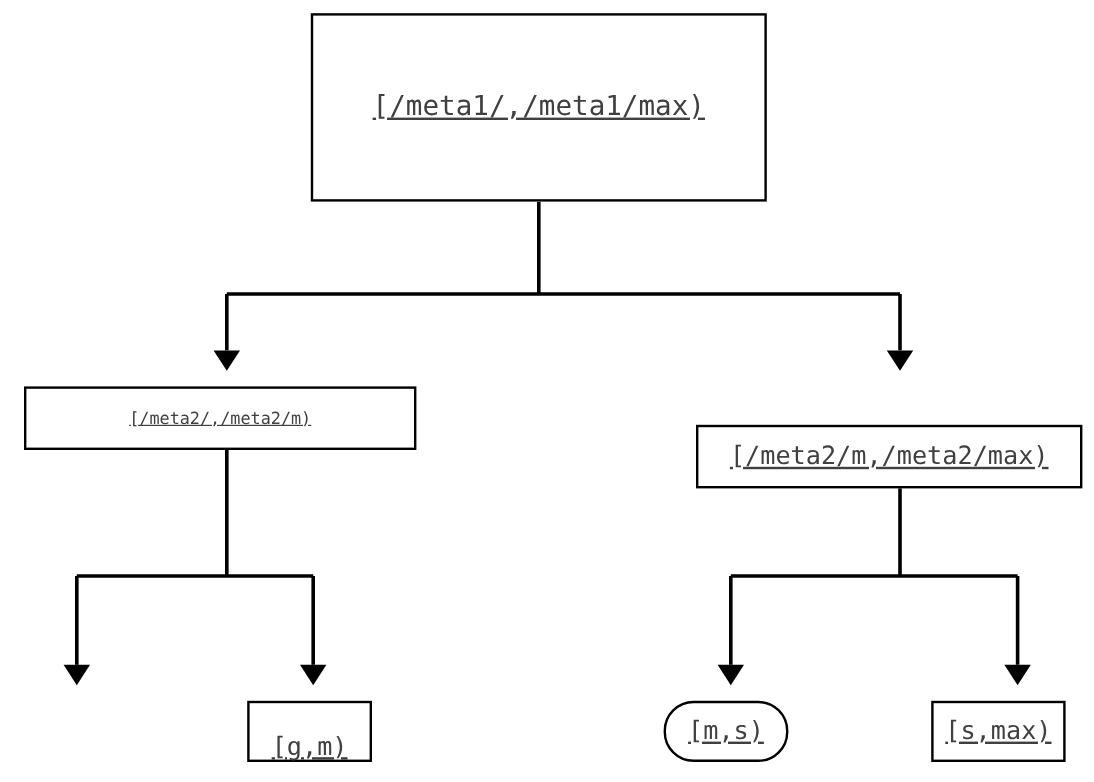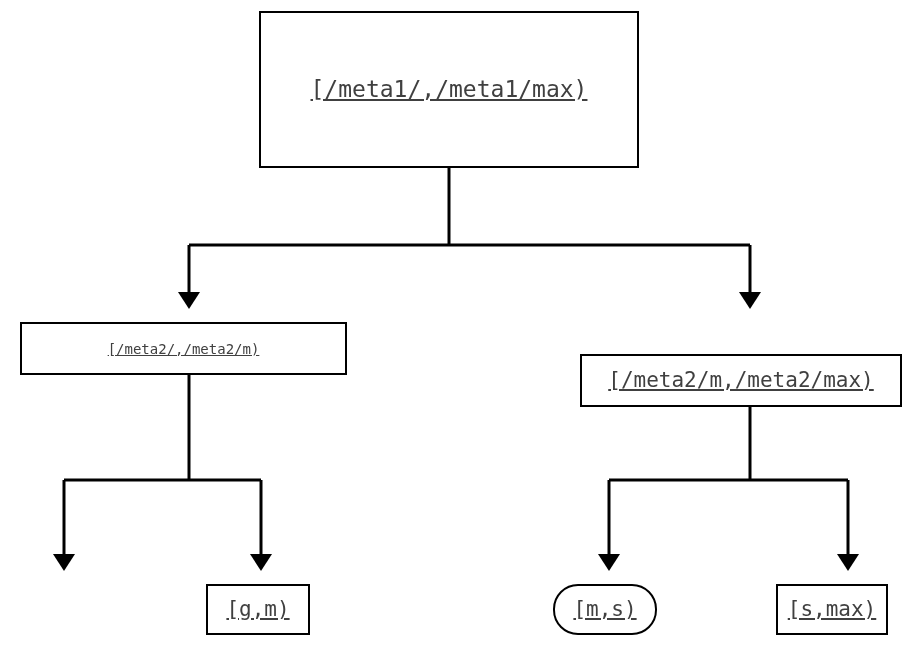--- a/index.html
+++ b/index.html
@@ -61,21 +61,21 @@
     height: 53px;
     font-size: 21px;
     margin-top: 32px;
   }
   .node-leaf {
     height: 51px;
     top: 584px;
     font-size: 21px;
   }
   .leaf-ag    { left: 8px;   width: 107px; }
-  .leaf-gm    { left: 206px; width: 104px; }
+  .leaf-gm    { left: 206px; width: 104px; align-items: flex-end; }
   .leaf-ms    { left: 553px; width: 104px; border-radius: 25px; }
   .leaf-smax  { left: 776px; width: 112px; }
 </style>
 </head>
 <body>
 
 <div id="canvas">
 
   <svg class="edges" viewBox="0 0 912 652" width="912" height="652" xmlns="http://www.w3.org/2000/svg">
     <g fill="none" stroke="#000000" stroke-width="3">

